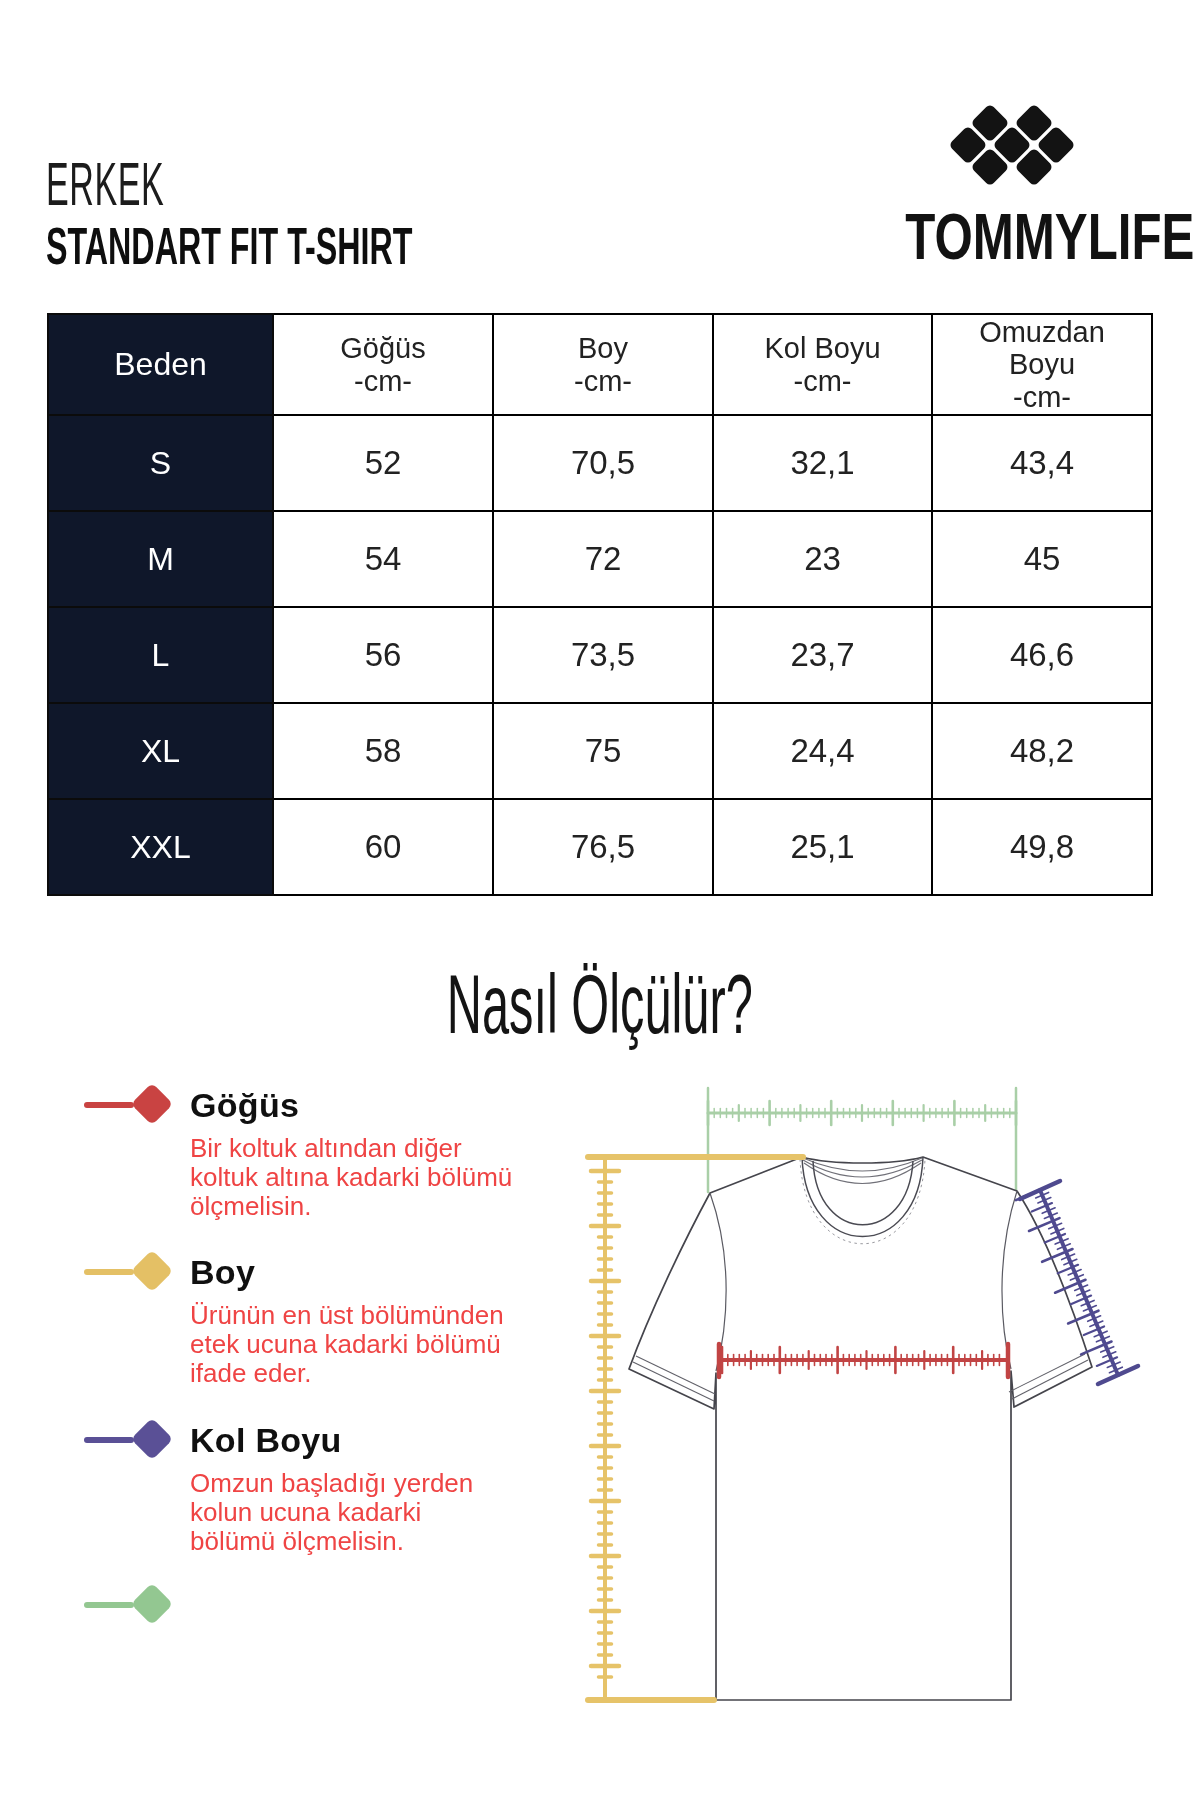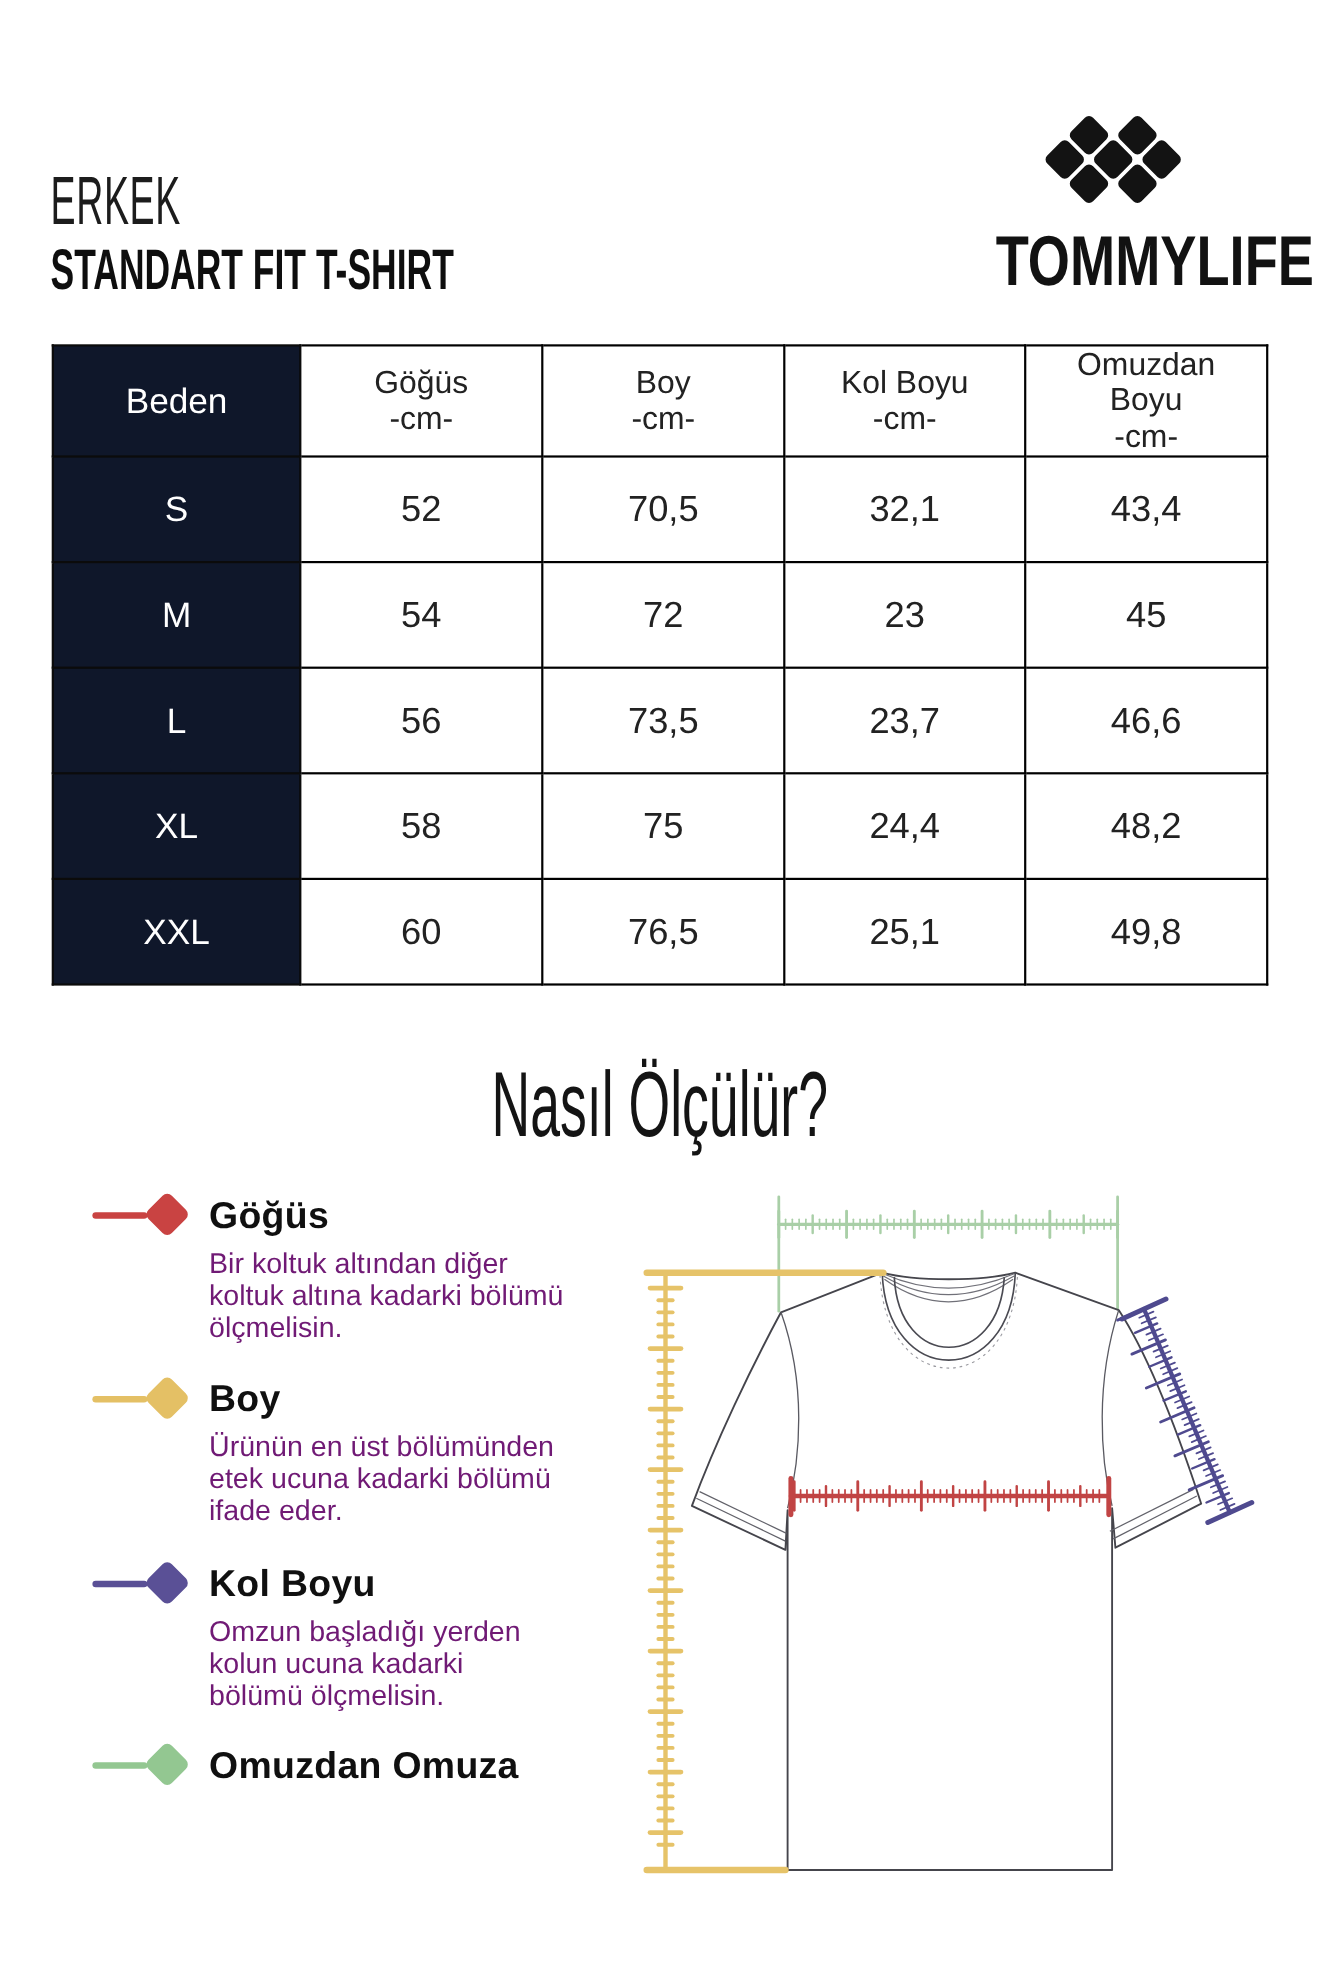--- a/index.html
+++ b/index.html
@@ -28,21 +28,21 @@
   
   .howto-title{left:0;top:956px;width:1200px;text-align:center;font-size:84px;font-weight:400;color:#141414;}
   .howto-title .cond{display:inline-block;transform:scaleX(.58);transform-origin:center top;}
 
   
   .legend-item{position:absolute;left:84px;width:480px;display:flex;}
   .marker{position:relative;width:106px;height:40px;flex:0 0 106px;}
   .m-line{position:absolute;left:0;top:16px;width:50px;height:6px;border-radius:3px;}
   .m-diamond{position:absolute;left:53px;top:3px;width:30px;height:30px;border-radius:6px;transform:rotate(45deg);}
   .l-text h3{margin:0;font-size:34px;font-weight:700;color:#101010;letter-spacing:.3px;}
-  .l-text p{margin:9px 0 0 0;font-size:26px;line-height:29px;color:#701a75;white-space:pre-line;}
+  .l-text p{margin:9px 0 0 0;font-size:26px;line-height:29px;color:#ef4444;white-space:pre-line;}
 
   svg{display:block;}
 </style>
 </head>
 <body>
 
 <div class="page">
 
   <div class="abs cat"><span class="cond">ERKEK</span></div>
   <div class="abs prod"><span class="cond">STANDART FIT T-SHIRT</span></div>
@@ -407,17 +407,16 @@
 bölümü ölçmelisin.</p>
     </div>
   </div>
 
   <div class="legend-item" style="top:1586px">
     <div class="marker">
       <span class="m-line" style="background-color: rgb(147, 199, 145);"></span>
       <span class="m-diamond" style="background-color: rgb(147, 199, 145);"></span>
     </div>
     <div class="l-text">
-      <h3>Omuzdan Omuza</h3>
     </div>
   </div>
 
 </div>
 
 </body></html>

